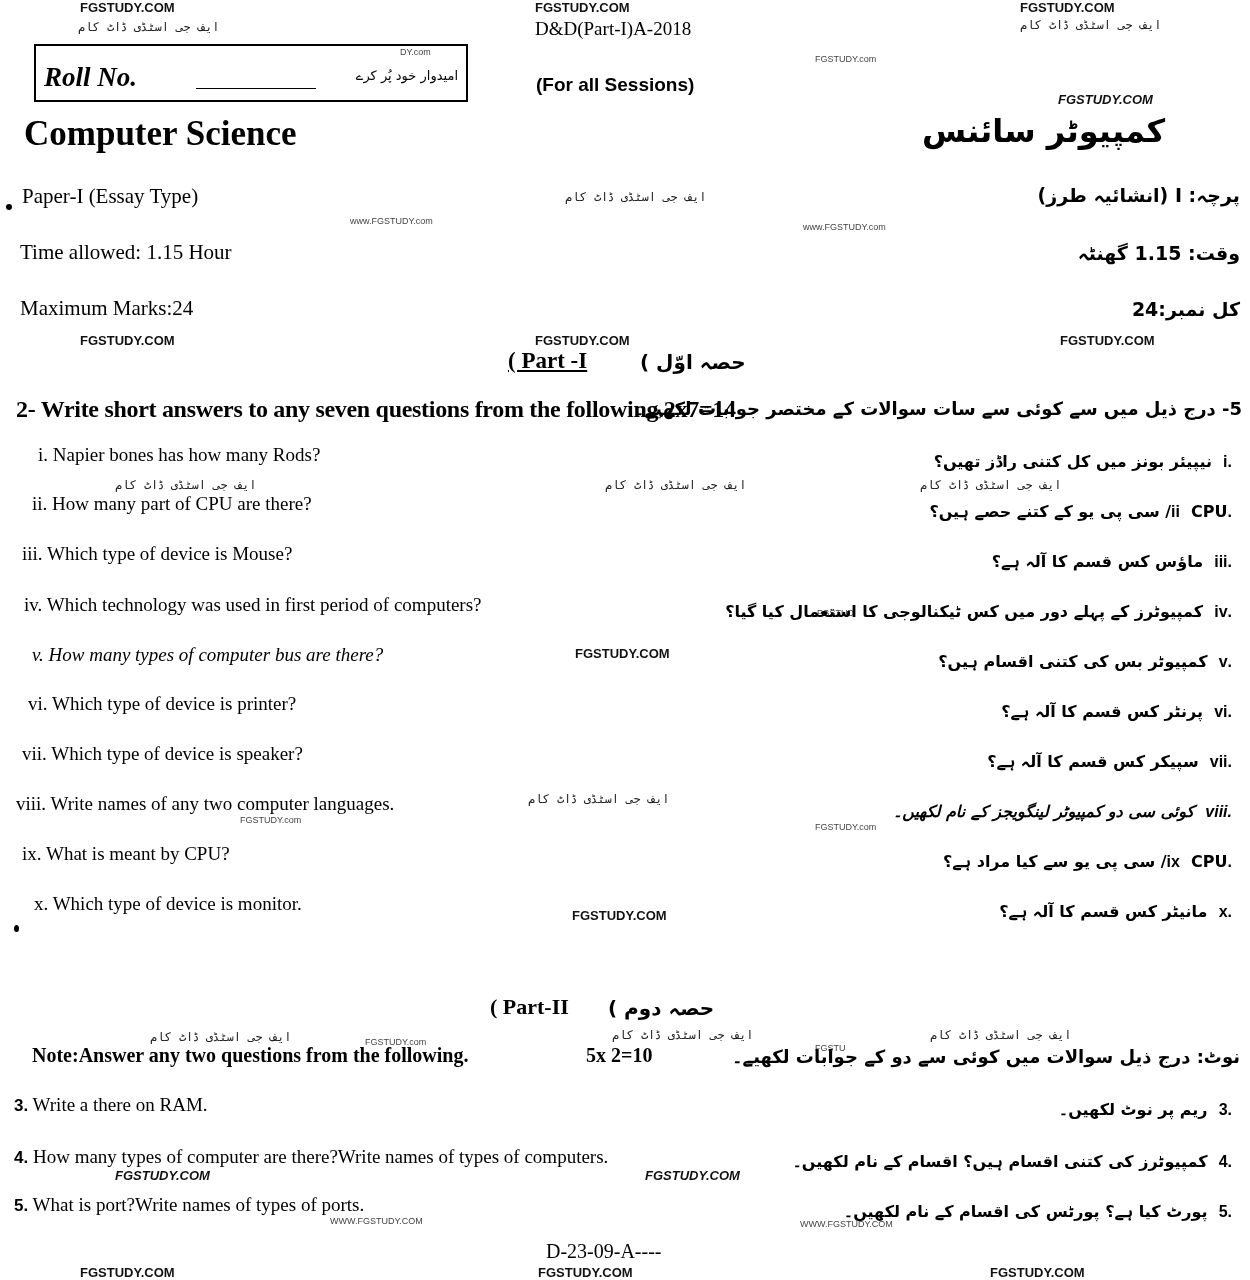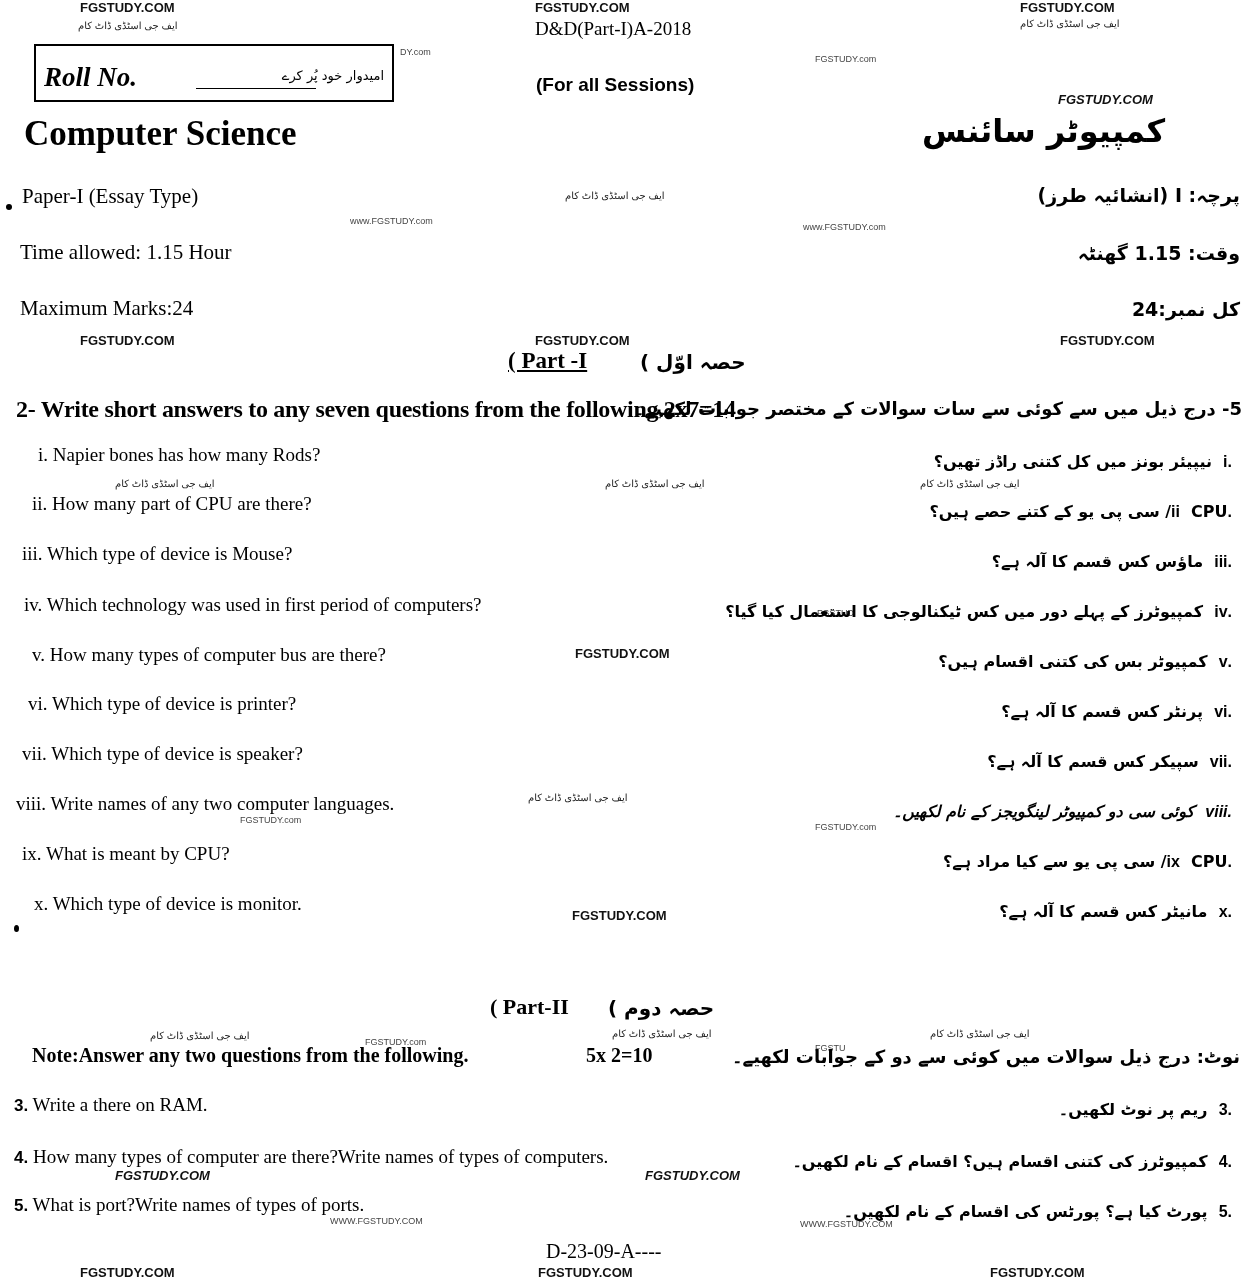--- a/index.html
+++ b/index.html
@@ -1,24 +1,24 @@
 <!DOCTYPE html>
 <html><head>
 <meta charset="utf-8">
 <style>
   html, body { margin: 0; padding: 0; background: #ffffff; }
   body { width: 1250px; height: 1280px; position: relative; overflow: hidden; color: #000; font-family: "Liberation Serif", serif; }
   .abs { position: absolute; white-space: nowrap; }
   .wm { font-family: "Liberation Sans", sans-serif; font-weight: bold; font-size: 13px; color: #111; }
   .wm-small { font-family: "Liberation Sans", sans-serif; font-size: 9px; color: #444; }
-  .wm-urdu { font-family: Liberation Sans, sans-serif; font-size: 10px; color: #222; direction: rtl; }
+  .wm-urdu { font-family: Liberation Mono, monospace; font-size: 12px; color: #222; direction: rtl; }
   .urdu { font-family: "DejaVu Sans", sans-serif; direction: rtl; text-align: right; font-weight: bold; }
   .en { font-family: "Liberation Serif", serif; }
   .en-b { font-family: "Liberation Serif", serif; font-weight: bold; }
-  .rollbox { position: absolute; left: 34px; top: 44px; width: 360px; height: 58px; border: 2px solid #000; box-sizing: border-box; }
+  .rollbox { position: absolute; left: 34px; top: 44px; width: 434px; height: 58px; border: 2px solid #000; box-sizing: border-box; }
   .roll-label { position: absolute; left: 8px; top: 16px; font-family: "Liberation Serif", serif; font-weight: bold; font-style: italic; font-size: 27px; }
   .roll-line { position: absolute; left: 160px; top: 42px; width: 120px; border-bottom: 1.5px solid #000; }
   .roll-urdu { position: absolute; right: 8px; top: 22px; font-family: "DejaVu Sans", sans-serif; font-size: 13px; direction: rtl; }
   .q-en { font-family: "Liberation Serif", serif; font-size: 19px; }
   .q-ur { font-family: "DejaVu Sans", sans-serif; font-size: 16px; direction: rtl; font-weight: bold; }
   .num { font-family: "Liberation Sans", sans-serif; font-weight: bold; font-size: 17px; }
   .dot { position: absolute; width: 6px; height: 6px; background: #000; border-radius: 50%; }
 </style>
 </head>
 <body>
@@ -78,21 +78,21 @@
   <div class="abs q-en" style="left:32px;top:493px;"><span>ii.</span> <span>How many part of CPU are there?</span></div>
   <div class="abs q-ur" style="right:18px;top:502px;"><span style="font-family:'Liberation Sans',sans-serif;">.ii</span>&nbsp;&nbsp;<span>CPU/ سی پی یو کے کتنے حصے ہیں؟</span></div>
 
   <div class="abs q-en" style="left:22px;top:543px;"><span>iii.</span> <span>Which type of device is Mouse?</span></div>
   <div class="abs q-ur" style="right:18px;top:552px;"><span style="font-family:'Liberation Sans',sans-serif;">.iii</span>&nbsp;&nbsp;<span>ماؤس کس قسم کا آلہ ہے؟</span></div>
 
   <div class="abs q-en" style="left:24px;top:594px;"><span>iv.</span> <span>Which technology was used in first period of computers?</span></div>
   <div class="abs wm-small" style="left:817px;top:608px;">FGSTUD</div>
   <div class="abs q-ur" style="right:18px;top:602px;"><span style="font-family:'Liberation Sans',sans-serif;">.iv</span>&nbsp;&nbsp;<span>کمپیوٹرز کے پہلے دور میں کس ٹیکنالوجی کا استعمال کیا گیا؟</span></div>
 
-  <div class="abs q-en" style="left:32px;top:644px;"><span>v.</span> <span>How many types of computer bus are there?</span></div>
+  <div class="abs q-en" style="left:32px;top:644px;font-style:italic;"><span>v.</span> <span>How many types of computer bus are there?</span></div>
   <div class="abs wm" style="left:575px;top:646px;">FGSTUDY.COM</div>
   <div class="abs q-ur" style="right:18px;top:652px;"><span style="font-family:'Liberation Sans',sans-serif;">.v</span>&nbsp;&nbsp;<span>کمپیوٹر بس کی کتنی اقسام ہیں؟</span></div>
 
   <div class="abs q-en" style="left:28px;top:693px;"><span>vi.</span> <span>Which type of device is printer?</span></div>
   <div class="abs q-ur" style="right:18px;top:702px;"><span style="font-family:'Liberation Sans',sans-serif;">.vi</span>&nbsp;&nbsp;<span>پرنٹر کس قسم کا آلہ ہے؟</span></div>
 
   <div class="abs q-en" style="left:22px;top:743px;"><span>vii.</span> <span>Which type of device is speaker?</span></div>
   <div class="abs q-ur" style="right:18px;top:752px;"><span style="font-family:'Liberation Sans',sans-serif;">.vii</span>&nbsp;&nbsp;<span>سپیکر کس قسم کا آلہ ہے؟</span></div>
 
   <div class="abs q-en" style="left:16px;top:793px;"><span>viii.</span> <span>Write names of any two computer languages.</span></div>

